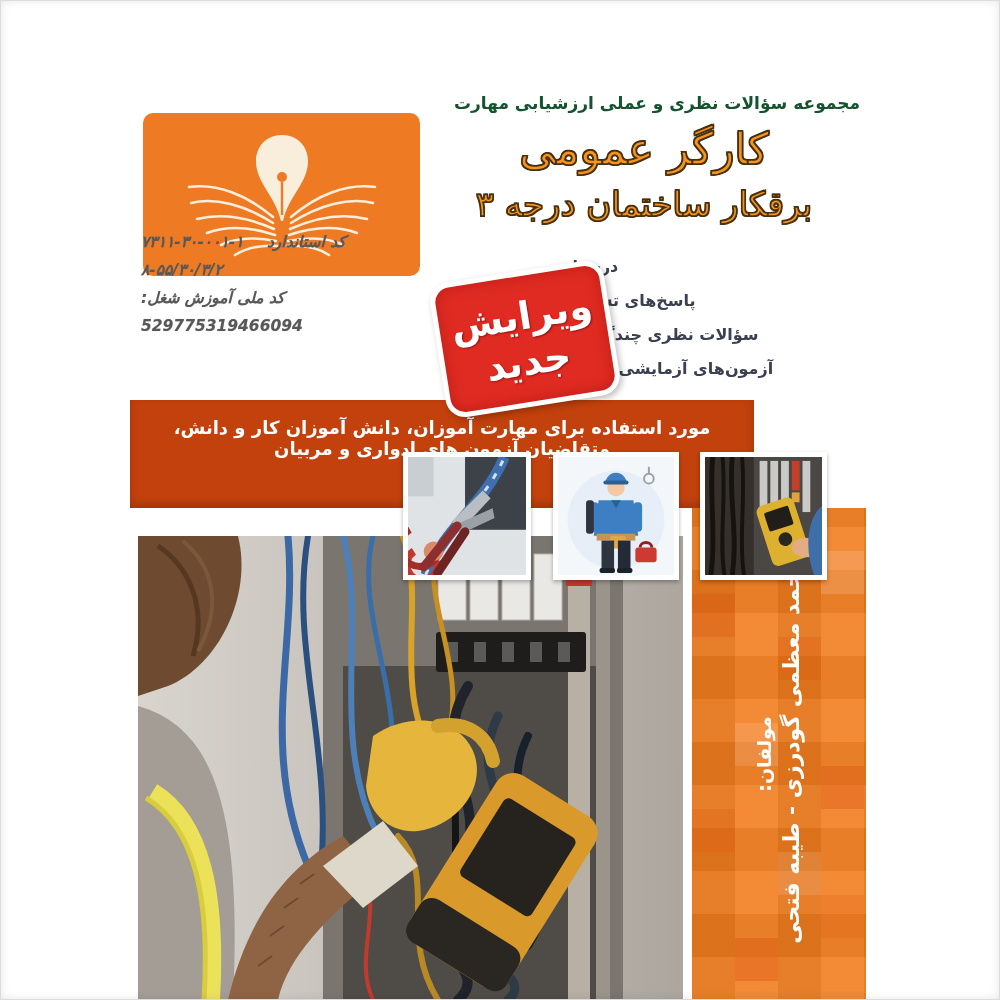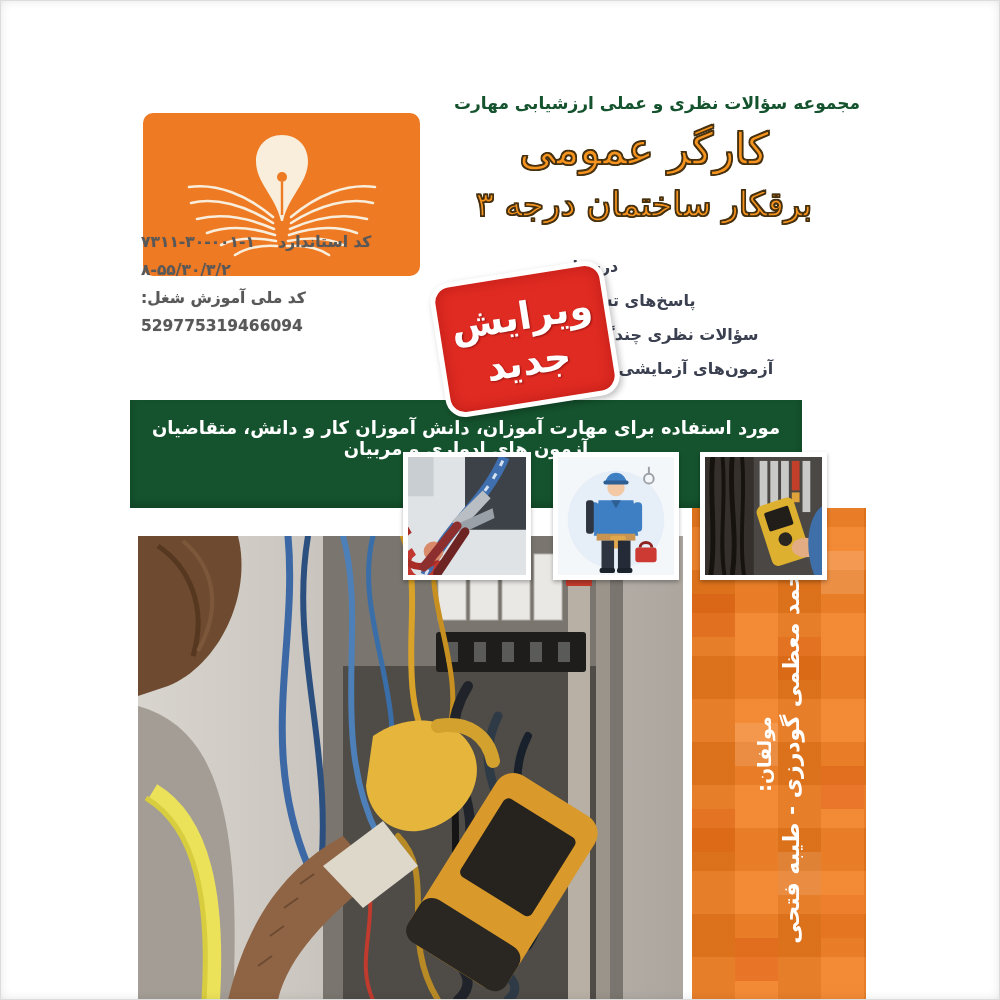--- a/index.html
+++ b/index.html
@@ -7,42 +7,42 @@
     width:1000px;height:1000px;position:relative;background:#ffffff;overflow:hidden;
     font-family:"DejaVu Sans",sans-serif;
   }
   .frame{position:absolute;inset:0;border:1px solid #dcdcdc;box-shadow:inset 0 0 10px rgba(0,0,0,.10);pointer-events:none;z-index:50;}
 
   
   .logo{position:absolute;left:143px;top:113px;width:277px;height:163px;background:#ee7a24;border-radius:10px;display:flex;align-items:center;justify-content:center;}
   .logo svg{display:block;}
 
   
-  .codes{position:absolute;left:141px;top:228px;width:290px;direction:rtl;text-align:left;color:#585858;font-weight:bold;font-size:15.5px;line-height:28px;text-shadow:0 0 1px rgba(90,90,90,.4);}
+  .codes{position:absolute;left:141px;top:228px;width:290px;direction:rtl;text-align:left;color:#585858;font-weight:bold;font-size:15.5px;line-height:28px;text-shadow:0 0 1px rgba(90,90,90,.4);font-style:italic;}
   .codes .num{direction:ltr;unicode-bidi:isolate;display:inline-block;}
   .codes .row1 .lbl{margin-left:18px;}
 
   
   .kicker{position:absolute;right:140px;top:93px;width:420px;text-align:right;direction:rtl;color:#14532d;font-size:17px;font-weight:bold;}
   .title{position:absolute;right:132px;top:121px;width:448px;text-align:center;direction:rtl;color:#f6941f;font-weight:normal;
          -webkit-text-stroke:1.3px #45300f;text-shadow:1px 1px 0 #45300f,-1px 1px 0 #45300f,1px -1px 0 #45300f,-1px -1px 0 #45300f;}
   .title .l1{font-size:44px;line-height:56px;}
   .title .l2{font-size:34px;line-height:54px;}
 
   
   .features{position:absolute;right:147px;top:250px;width:300px;direction:rtl;text-align:left;color:#3b4050;font-weight:bold;font-size:16px;line-height:34px;}
 
   
   .badge{position:absolute;left:437px;top:271px;width:166px;height:126px;background:#e02b22;border:5px solid #ffffff;border-radius:20px;
          transform:rotate(-9deg);box-shadow:2px 3px 6px rgba(0,0,0,.25),inset 0 0 14px rgba(120,0,0,.35);
          display:flex;flex-direction:column;align-items:center;justify-content:center;z-index:6;}
   .badge div{color:#ffffff;font-weight:bold;font-size:38px;line-height:46px;direction:rtl;text-shadow:1px 1px 2px rgba(100,0,0,.6);}
 
   
-  .band{position:absolute;left:130px;top:400px;width:624px;height:108px;background:#14532d;box-shadow:inset 0 -4px 8px rgba(0,0,0,.18);padding-left:48px;}
+  .band{position:absolute;left:130px;top:400px;width:624px;height:108px;background:#c2410c;box-shadow:inset 0 -4px 8px rgba(0,0,0,.18);}
   .band .txt{position:absolute;left:0;right:0;top:17px;text-align:center;direction:rtl;color:#ffffff;font-weight:bold;font-size:18px;}
 
   
   .thumb{position:absolute;top:452px;height:128px;background:#ffffff;padding:5px;box-shadow:0 2px 4px rgba(0,0,0,.3);z-index:5;box-sizing:border-box;}
   .thumb svg{display:block;width:100%;height:100%;}
   .t1{left:403px;width:128px;}
   .t2{left:553px;width:126px;}
   .t3{left:700px;width:127px;}
 
   

